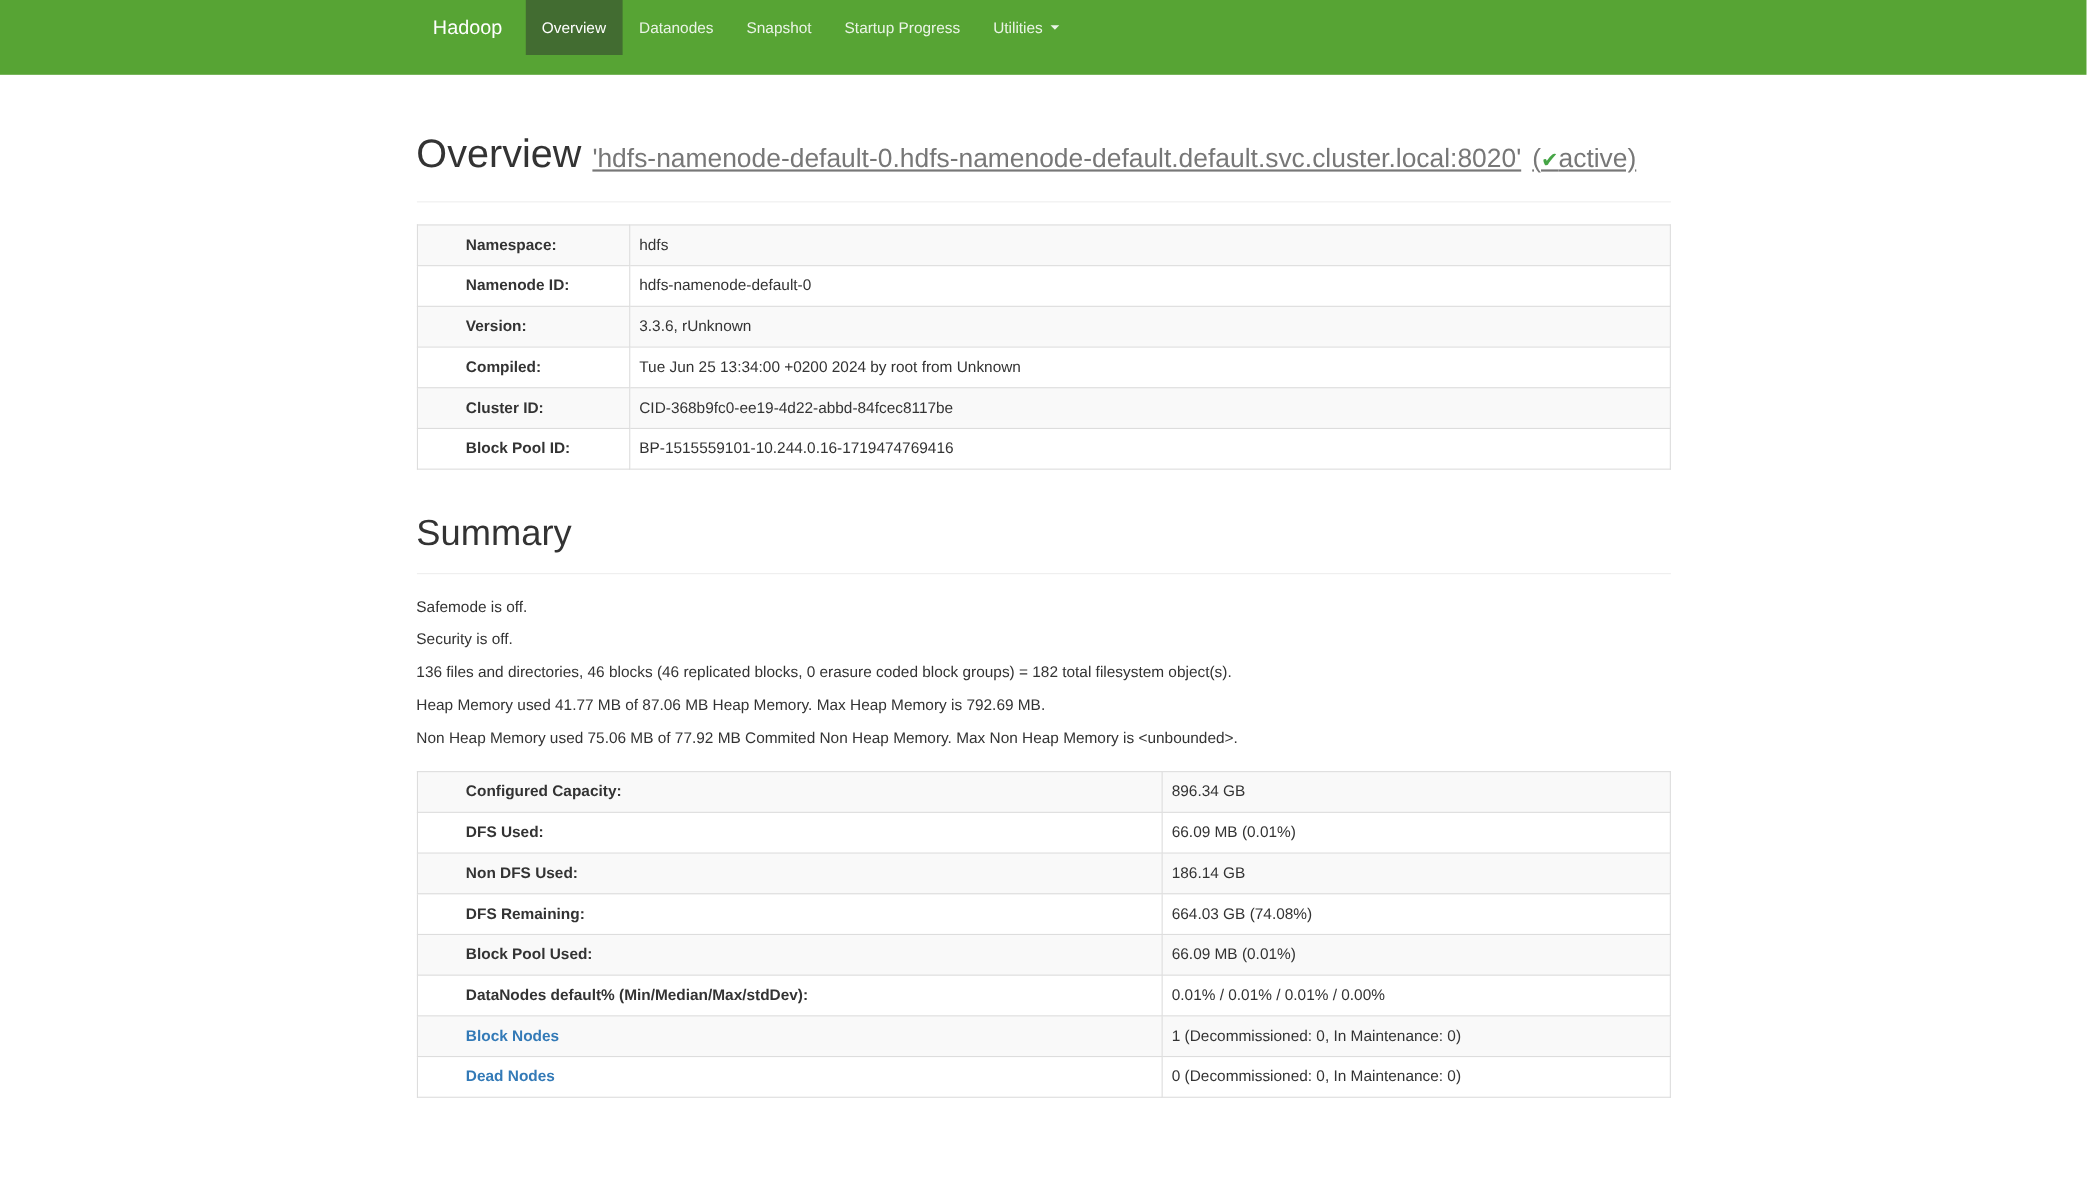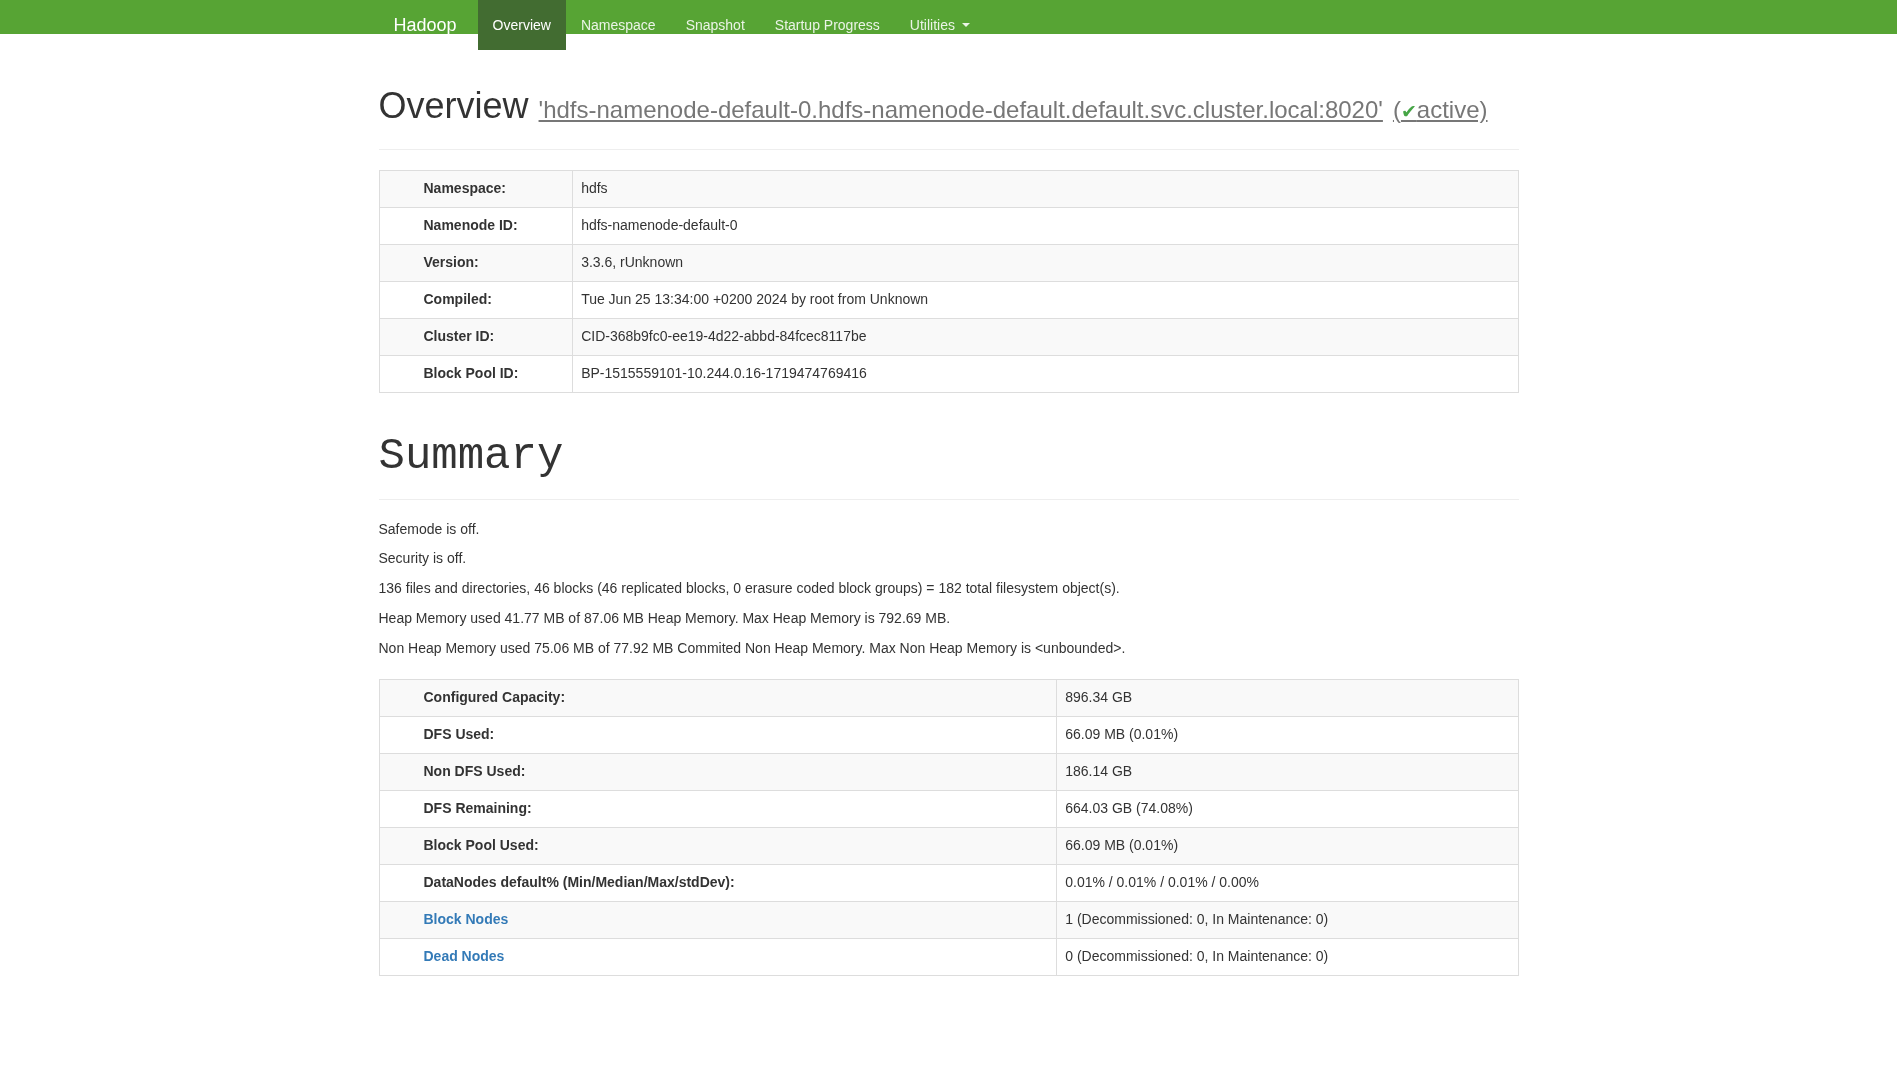--- a/index.html
+++ b/index.html
@@ -14,21 +14,21 @@
     background: #fff;
     font-family: "Liberation Sans", sans-serif;
     font-size: 14px;
     color: #333;
   }
   body { width: 1897px; height: 1077px; overflow: hidden; }
 
   
   .navbar {
     background: var(--navbar_bg);
-    height: 34px;
+    height: 68px;
     width: 100%;
   }
   .navbar-inner {
     width: 1170px;
     margin: 0 auto;
     padding: 0 15px;
     display: flex;
     align-items: stretch;
     height: 50px;
   }
@@ -118,37 +118,36 @@
 
   a.node-link {
     color: var(--link_blue);
     font-weight: 700;
     text-decoration: none;
     cursor: pointer;
   }
 
   
   .section-title {
-    font-size: 44px;
+    font-size: 33px;
     font-weight: 500;
     margin: 38px 0 10px;
     color: #333;
-    font-family: Liberation Mono, monospace;
   }
   .summary-text p { margin: 0 0 10px; line-height: 1.42857; }
 </style>
 </head>
 <body>
 
 <div class="navbar">
   <div class="navbar-inner">
     <div class="navbar-brand">Hadoop</div>
     <div class="navbar-nav">
       <div class="nav-item active">Overview</div>
-      <div class="nav-item">Namespace</div>
+      <div class="nav-item">Datanodes</div>
       <div class="nav-item">Snapshot</div>
       <div class="nav-item">Startup Progress</div>
       <div class="nav-item">
         <span>Utilities</span>
         <span class="caret"></span>
       </div>
     </div>
   </div>
 </div>
 

